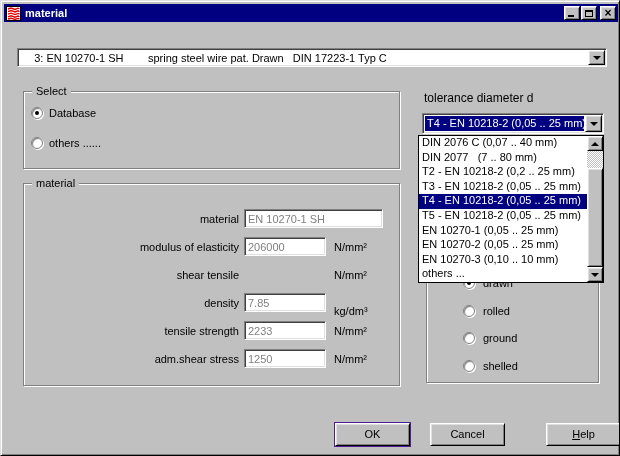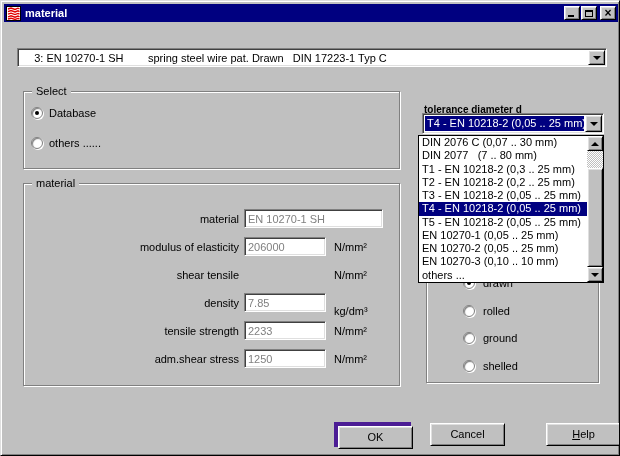--- a/index.html
+++ b/index.html
@@ -53,24 +53,24 @@
     background-size:2px 2px;background-position:0 0,1px 1px;}
   .sb-btn{height:15px;background:#c0c0c0;border:1px solid;border-color:#fff #000 #000 #fff;
     box-shadow:inset 1px 1px 0 #dfdfdf, inset -1px -1px 0 #808080;
     display:flex;align-items:center;justify-content:center;flex:0 0 auto;}
   .sb-gap{height:17px;flex:0 0 auto;}
   .sb-thumb{flex:1;background:#c0c0c0;border:1px solid;border-color:#fff #000 #000 #fff;
     box-shadow:inset 1px 1px 0 #dfdfdf, inset -1px -1px 0 #808080;}
   .btn95{position:absolute;width:75px;height:23px;background:#c0c0c0;border:1px solid;border-color:#fff #000 #000 #fff;
     box-shadow:inset 1px 1px 0 #dfdfdf, inset -1px -1px 0 #808080;
     font-size:11px;color:#000;text-align:center;line-height:21px;}
-  .btn-default-wrap{position:absolute;left:333px;top:421px;width:77px;height:25px;border:4px solid #4c1d95;}
+  .btn-default-wrap{position:absolute;left:333px;top:421px;width:77px;height:25px;border:1px solid #4c1d95;}
   .btn-default-wrap .btn95{position:absolute;left:0;top:0;width:75px;height:23px;}
   .help-label::first-letter{text-decoration:underline;}
-  .tol-label{position:absolute;left:423px;top:103px;font-size:10px;color:#000;font-weight:bold;}
+  .tol-label{position:absolute;left:423px;top:90px;font-size:12px;color:#000;}
 </style>
 </head>
 <body>
 
 <div class="window">
 
   <div class="titlebar">
     <span class="app-icon">
       <svg width="15" height="15" viewBox="0 0 15 15">
         <rect x="0.5" y="0.5" width="14" height="14" fill="#ffffff" stroke="#000000"></rect>
@@ -154,23 +154,22 @@
 
   <div class="combo sunken" style="left:421px;top:112px;width:182px;height:21px;z-index:4;">
     <span class="combo-text combo-sel">T4 - EN 10218-2 (0,05 .. 25 mm)</span>
     <span class="combo-btn">
         <span class="arr-down"></span>
       </span>
   </div>
 
   <div class="list">
     <div class="list-items">
-      <div class="list-item">DIN 2076 C (0,07 .. 30 mm)</div>
+      <div class="list-item">DIN 2076 C (0,07 .. 40 mm)</div>
       <div class="list-item">DIN 2077   (7 .. 80 mm)</div>
-      <div class="list-item">T1 - EN 10218-2 (0,3 .. 25 mm)</div>
       <div class="list-item">T2 - EN 10218-2 (0,2 .. 25 mm)</div>
       <div class="list-item">T3 - EN 10218-2 (0,05 .. 25 mm)</div>
       <div class="list-item selected">T4 - EN 10218-2 (0,05 .. 25 mm)</div>
       <div class="list-item">T5 - EN 10218-2 (0,05 .. 25 mm)</div>
       <div class="list-item">EN 10270-1 (0,05 .. 25 mm)</div>
       <div class="list-item">EN 10270-2 (0,05 .. 25 mm)</div>
       <div class="list-item">EN 10270-3 (0,10 .. 10 mm)</div>
       <div class="list-item">others ...</div>
     </div>
     <div class="scrollbar">

